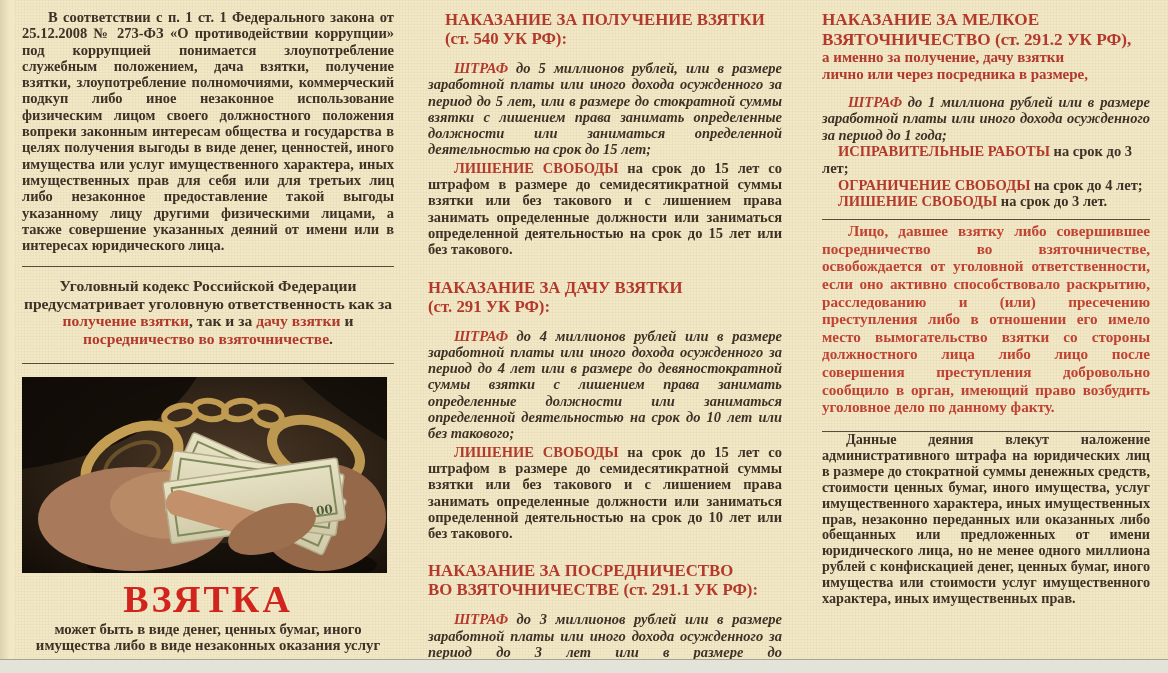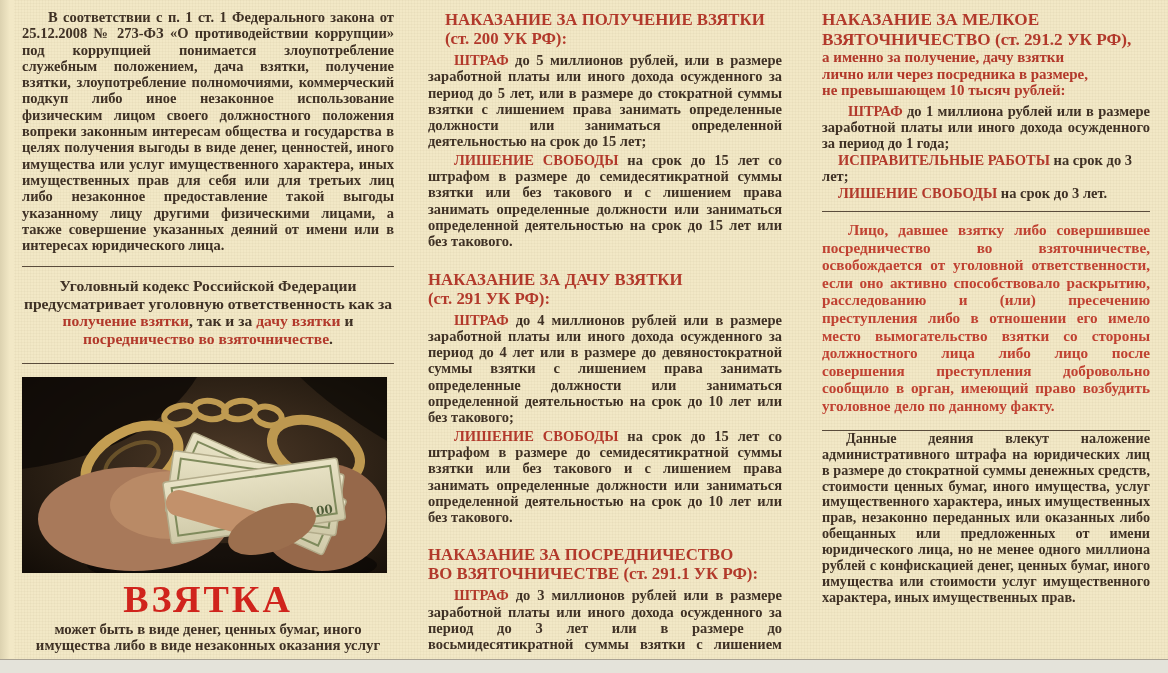--- a/index.html
+++ b/index.html
@@ -37,30 +37,30 @@
   .rule-l2{margin-top:8px;}
   .photo-wrap{margin-top:13px;width:365px;height:196px;}
   .bribe-title{margin:6px 0 0 0;text-align:center;color:#d0241c;
                font-size:38px;line-height:40px;font-weight:bold;letter-spacing:3px;}
   .bribe-def{margin-top:2px;font-size:14.8px;line-height:16.6px;font-weight:bold;
              color:#3f3125;text-align:center;}
 
   
   .sec-title{margin:0;color:#b2392b;font-size:16.8px;line-height:19px;font-weight:bold;}
   .line{display:block;}
-  .mt10{margin-top:10px;margin-left:17px;} .mt20{margin-top:20px;} .mt4{margin-top:4px;} .mt2{margin-top:2px;}
+  .mt10{margin-top:10px;margin-left:17px;} .mt20{margin-top:20px;} .mt4{margin-top:12px;font-style:italic;} .mt2{margin-top:2px;}
 
   
   .r-head{margin-top:10px;color:#b2392b;font-weight:bold;}
   .r-head .big{font-size:17.2px;line-height:19.5px;display:block;}
   .r-head .sub{font-size:15px;line-height:16.6px;display:block;}
   .pen-line{margin:0;font-size:14.5px;line-height:16.8px;font-weight:bold;
             color:#3f3125;text-indent:16px;text-align:left;}
   .rule-r{margin-top:9px;}
-  .release{margin-top:9px;font-size:15.2px;line-height:17.6px;font-weight:bold;
+  .release{margin-top:2px;font-size:15.2px;line-height:17.6px;font-weight:bold;
            color:#c04232;text-align:justify;text-indent:26px;}
   .koap{font-size:14.2px;line-height:15.9px;font-weight:bold;color:#3f3125;
         text-align:justify;text-indent:24px;margin:0;}
   .koap-first{margin-top:9px;}
 </style>
 </head>
 <body>
 
 <div class="page">
   <div class="edge-left"></div>
@@ -136,21 +136,21 @@
       </svg>
     </div>
 
     <h2 class="bribe-title">ВЗЯТКА</h2>
     <p class="bribe-def">может быть в виде денег, ценных бумаг, иного имущества либо в виде незаконных оказания услуг имущественного характера или предоставления иных имущественных прав.</p>
   </div>
 
   <div class="col" id="col2">
     <h3 class="sec-title mt10">
       <span class="line">НАКАЗАНИЕ ЗА ПОЛУЧЕНИЕ ВЗЯТКИ</span>
-      <span class="line">(ст. 200 УК РФ):</span>
+      <span class="line">(ст. 540 УК РФ):</span>
     </h3>
     <p class="body indent mt4"><span class="red">ШТРАФ</span><span> до 5 миллионов рублей, или в размере заработной платы или иного дохода осужденного за период до 5 лет, или в размере до стократной суммы взятки с лишением права занимать определенные должности или заниматься определенной деятельностью на срок до 15 лет;</span></p>
     <p class="body indent mt2"><span class="red">ЛИШЕНИЕ СВОБОДЫ</span><span> на срок до 15 лет со штрафом в размере до семидесятикратной суммы взятки или без такового и с лишением права занимать определенные должности или заниматься определенной деятельностью на срок до 15 лет или без такового.</span></p>
 
     <h3 class="sec-title mt20">
       <span class="line">НАКАЗАНИЕ ЗА ДАЧУ ВЗЯТКИ</span>
       <span class="line">(ст. 291 УК РФ):</span>
     </h3>
     <p class="body indent mt4"><span class="red">ШТРАФ</span><span> до 4 миллионов рублей или в размере заработной платы или иного дохода осужденного за период до 4 лет или в размере до девяностократной суммы взятки с лишением права занимать определенные должности или заниматься определенной деятельностью на срок до 10 лет или без такового;</span></p>
     <p class="body indent mt2"><span class="red">ЛИШЕНИЕ СВОБОДЫ</span><span> на срок до 15 лет со штрафом в размере до семидесятикратной суммы взятки или без такового и с лишением права занимать определенные должности или заниматься определенной деятельностью на срок до 10 лет или без такового.</span></p>
@@ -162,24 +162,24 @@
     <p class="body indent mt4"><span class="red">ШТРАФ</span><span> до 3 миллионов рублей или в размере заработной платы или иного дохода осужденного за период до 3 лет или в размере до восьмидесятикратной суммы взятки с лишением права занимать определенные должности или заниматься определенной деятельностью на срок до 7 лет или без такового;</span></p>
 
   </div>
 
   <div class="col" id="col3">
     <div class="r-head">
       <span class="big">НАКАЗАНИЕ ЗА МЕЛКОЕ</span>
       <span class="big">ВЗЯТОЧНИЧЕСТВО (ст. 291.2 УК РФ),</span>
       <span class="sub">а именно за получение, дачу взятки</span>
       <span class="sub">лично или через посредника в размере,</span>
-      <span class="sub">не превышающем 10 тысяч рублей:</span>
     </div>
     <p class="body indent mt4"><span class="red">ШТРАФ</span><span> до 1 миллиона рублей или в размере заработной платы или иного дохода осужденного за период до 1 года;</span></p>
     <p class="pen-line"><span class="red">ИСПРАВИТЕЛЬНЫЕ РАБОТЫ</span><span> на срок до 3 лет;</span></p>
+    <p class="pen-line"><span class="red">ОГРАНИЧЕНИЕ СВОБОДЫ</span><span> на срок до 4 лет;</span></p>
     <p class="pen-line"><span class="red">ЛИШЕНИЕ СВОБОДЫ</span><span> на срок до 3 лет.</span></p>
 
     <hr class="rule rule-r">
 
     <p class="release">Лицо, давшее взятку либо совершившее посредничество во взяточничестве, освобождается от уголовной ответственности, если оно активно способствовало раскрытию, расследованию и (или) пресечению преступления либо в отношении его имело место вымогательство взятки со стороны должностного лица либо лицо после совершения преступления добровольно сообщило в орган, имеющий право возбудить уголовное дело по данному факту.</p>
 
     <hr class="rule rule-r">
 
     <p class="koap">Данные деяния влекут наложение административного штрафа на юридических лиц в размере до стократной суммы денежных средств, стоимости ценных бумаг, иного имущества, услуг имущественного характера, иных имущественных прав, незаконно переданных или оказанных либо обещанных или предложенных от имени юридического лица, но не менее одного миллиона рублей с конфискацией денег, ценных бумаг, иного имущества или стоимости услуг имущественного характера, иных имущественных прав.</p>
   </div>

